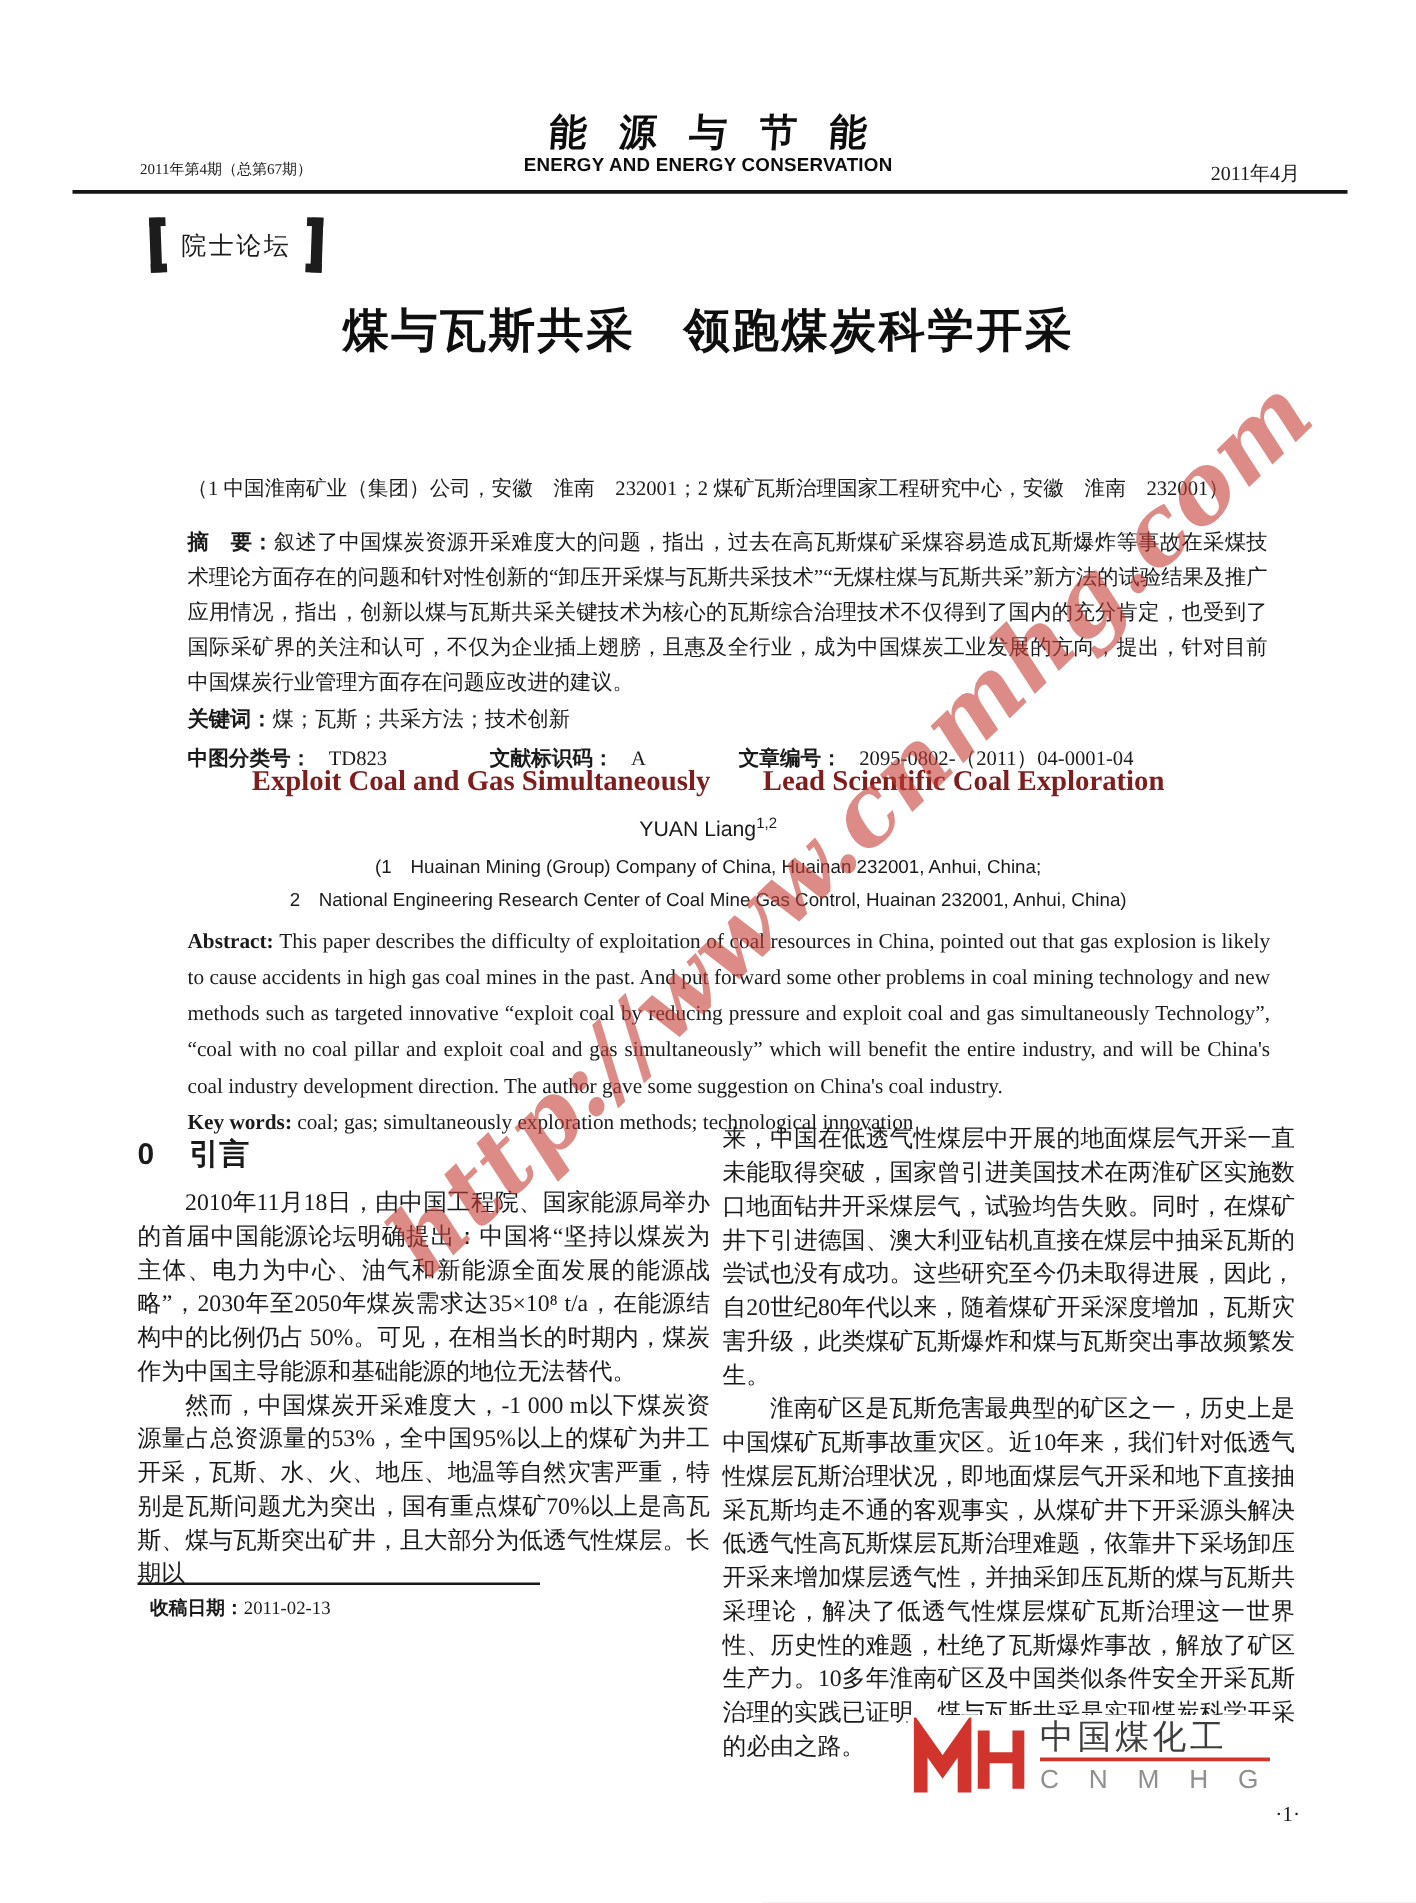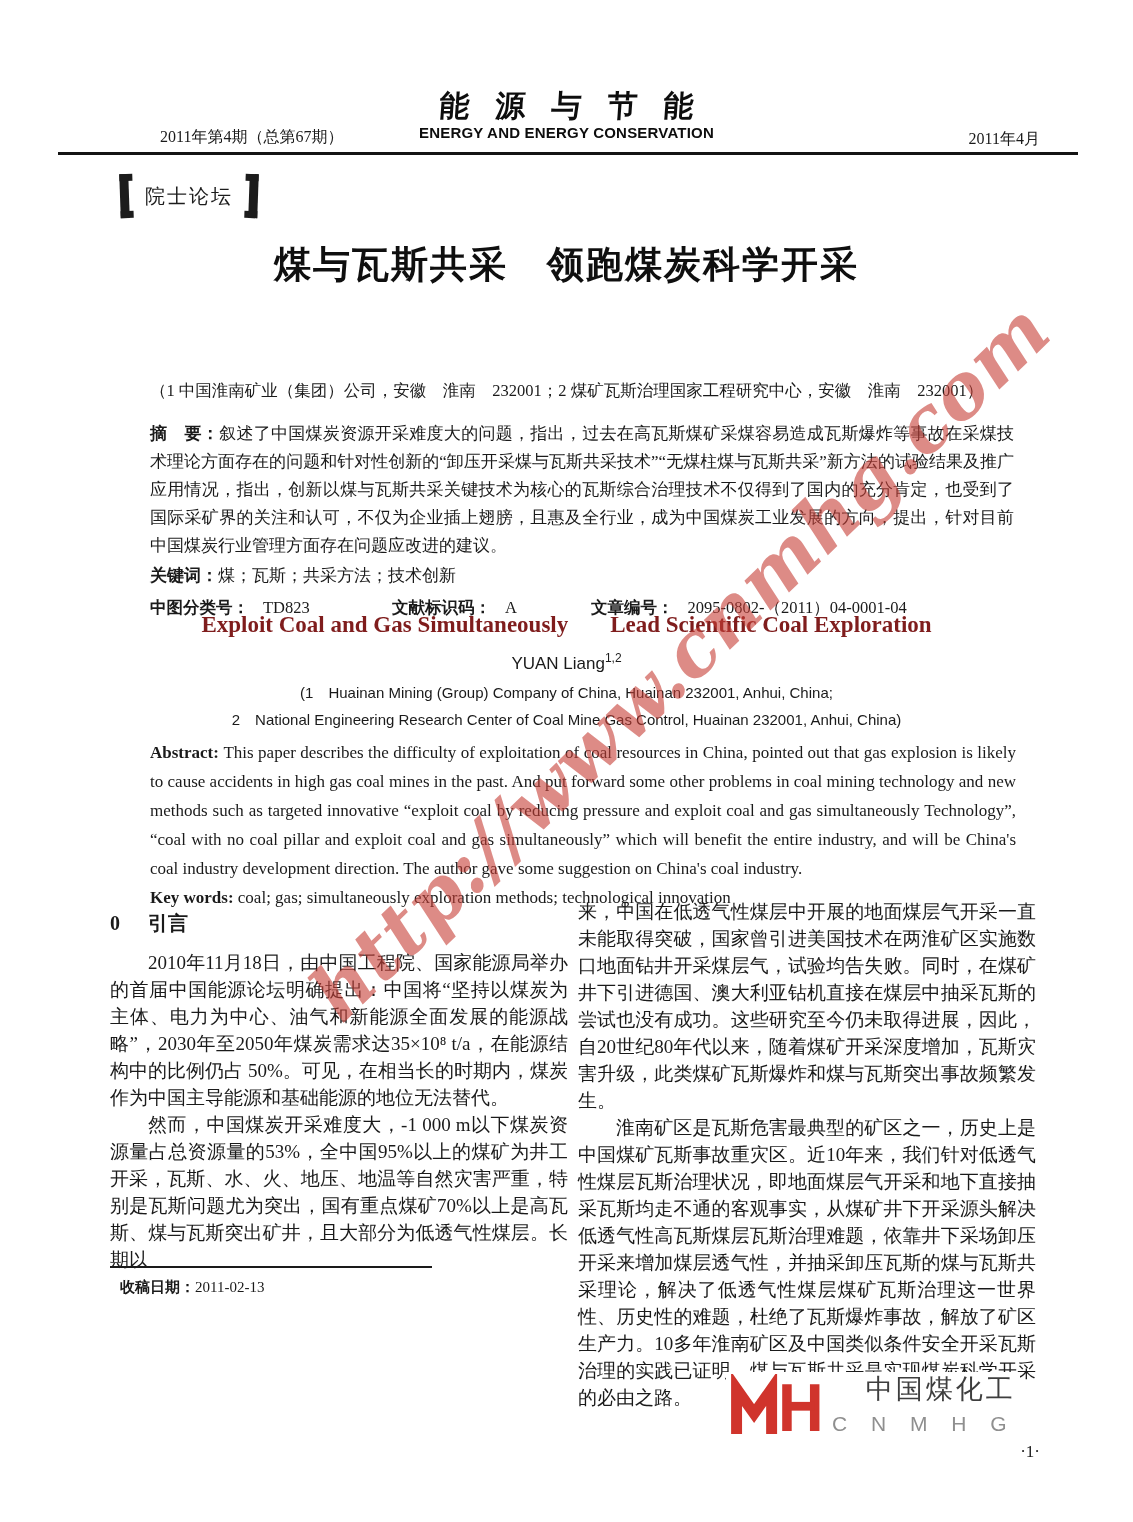--- a/index.html
+++ b/index.html
@@ -14,21 +14,21 @@
     position:absolute; top:86px; left:0; width:100%; text-align:center;
     font-family:"DejaVu Serif", serif; font-weight:900; font-size:30px;
     letter-spacing:26px; padding-left:26px; color:#0d0d0d;
     transform:skewX(-4deg);
   }
   .journal-en {
     position:absolute; top:124px; left:0; width:100%; text-align:center;
     font-family:"Liberation Sans", sans-serif; font-weight:700; font-size:15px;
     color:#0d0d0d; letter-spacing:0.2px;
   }
-  .issue-left { position:absolute; top:127px; left:112px; font-size:16px;margin-left:48px; }
+  .issue-left { position:absolute; top:127px; left:112px; font-size:12px; }
   .date-right { position:absolute; top:129px; left:880px; width:160px; text-align:right; font-size:16px; }
   .head-rule { position:absolute; top:152px; left:58px; width:1020px; height:3px; background:#141414; }
   
   .badge { position:absolute; top:174px; left:120px; display:flex; align-items:center; gap:12px; }
   .bracket { width:13px; height:44px; }
   .bracket.l { border-left:9px solid #1c1c1c; border-top:7px solid #1c1c1c; border-bottom:7px solid #1c1c1c; transform:rotate(-2deg); }
   .bracket.r { border-right:9px solid #1c1c1c; border-top:7px solid #1c1c1c; border-bottom:7px solid #1c1c1c; transform:rotate(2deg); }
   .badge-text { font-size:20px; color:#1c1c1c; letter-spacing:2px; }
   
   .art-title {
@@ -62,31 +62,31 @@
     font-family:"Liberation Sans", sans-serif; font-size:15px; }
   
   .abs-en-wrap { position:absolute; top:738px; left:150px; width:866px; }
   .abs-en { font-size:17px; line-height:29px; text-align:justify; }
   .kw-en { font-size:17px; line-height:29px; }
   .lbl-serif-b { font-weight:700; }
   
   .col { position:absolute; width:458px; font-size:19px; line-height:27px; text-align:justify; }
   .col-left { left:110px; top:910px; }
   .col-right { left:578px; top:898px; }
-  .sec-head { font-family:Liberation Serif, serif; font-weight:700; font-size:20px; margin-bottom:12px; }
+  .sec-head { font-family:Liberation Sans, sans-serif; font-weight:700; font-size:24px; margin-bottom:12px; }
   .sec-head .sec-no { margin-right:28px; }
   .col p.ind { text-indent:2em; }
   
   .footnote { position:absolute; left:110px; top:1266px; width:460px; font-size:15px; line-height:24.5px; text-align:justify; }
   .foot-rule { width:322px; height:2px; background:#1a1a1a; margin-bottom:7px; }
   .foot-lbl { font-family:"Liberation Sans", sans-serif; font-weight:700;padding-left:10px; }
   
   .logo { position:absolute; left:726px; top:1372px; display:flex; align-items:flex-start; gap:10px; background:#fff; padding:2px 4px; }
   .logo-mark { width:92px; height:66px; }
-  .logo-right { display:flex; flex-direction:column;align-items:flex-end; }
+  .logo-right { display:flex; flex-direction:column; }
   .logo-cn { font-family:"Liberation Sans", sans-serif; font-size:27px; color:#3e3e3e; letter-spacing:3px; line-height:30px; }
   .logo-underline { height:3px; background:#d0342c; margin:2px 0 2px 0; }
   .logo-en { font-family:"Liberation Sans", sans-serif; font-size:21px; color:#8f8f8f; letter-spacing:9px; line-height:26px; }
   
   .page-num { position:absolute; left:960px; top:1442px; width:80px; text-align:right; font-size:17px; }
   
   .watermark {
     position:absolute; left:225px; top:718px; width:700px; text-align:center;
     font-family:"DejaVu Serif", serif; font-style:italic; font-weight:700;
     font-size:76px; color:rgba(199,62,53,0.60); white-space:nowrap;

